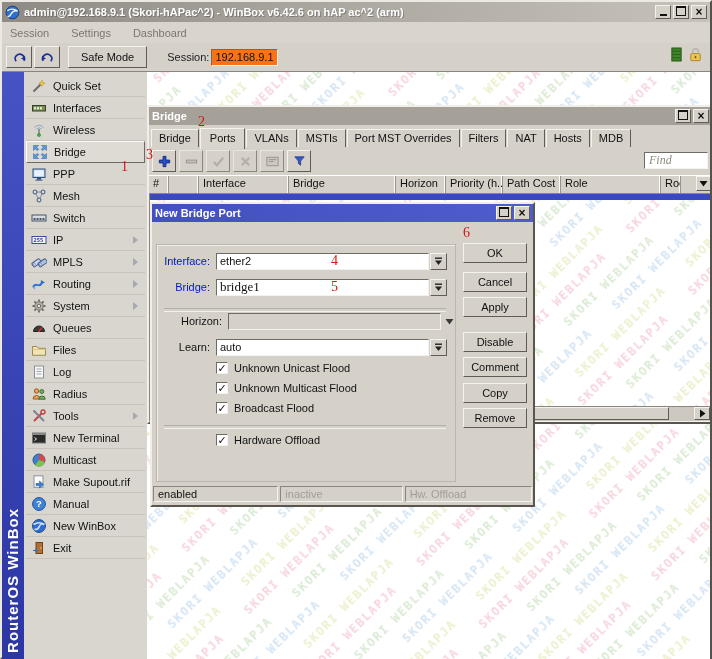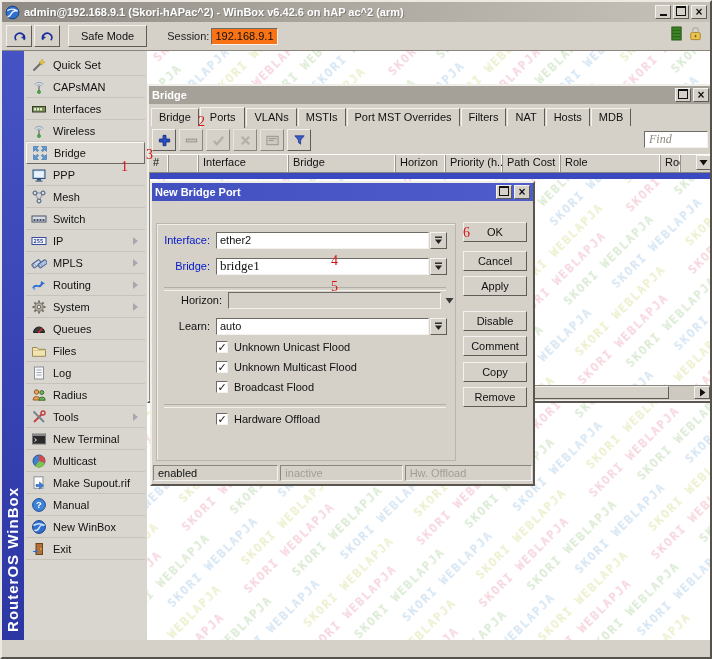--- a/index.html
+++ b/index.html
@@ -151,20 +151,25 @@
       <span class="win-btn">
           <span class="glyph-max"></span>
         </span>
       <span class="win-btn">
           <span class="glyph-x">×</span>
         </span>
     </span>
   </div>
 
   
+  <div class="menubar">
+    <span class="menu-item">Session</span>
+    <span class="menu-item">Settings</span>
+    <span class="menu-item">Dashboard</span>
+  </div>
 
   
   <div class="toolbar">
     <span class="tb-btn" id="undo-btn">
         <svg viewBox="0 0 16 16">
           <path d="M12.5 11.5 A5 4.5 0 1 0 4.5 12" fill="none" stroke="#1c2f9c" stroke-width="1.8"></path>
           <path d="M13.8 6 l0.4 5 -4.6 -1.6z" fill="#1c2f9c"></path>
         </svg>
       </span>
     <span class="tb-btn" id="redo-btn">
@@ -204,31 +209,20 @@
             <svg viewBox="0 0 16 16">
               <path d="M2.5 13.5 L9.5 6.5" stroke="#6b6b6b" stroke-width="2"></path>
               <path d="M11 2 l1 2.2 2.2 1 -2.2 1 -1 2.2 -1 -2.2 -2.2 -1 2.2 -1z" fill="#e7c63f" stroke="#b89a20" stroke-width=".5"></path>
             </svg>
           </span>
           <span class="sb-label">Quick Set</span>
         </div>
         <div class="sb-item">
           <span class="sb-icon">
             <svg viewBox="0 0 16 16">
-              <path d="M3.5 5.5 Q8 1 12.5 5.5" fill="none" stroke="#8fa8c8"></path>
-              <path d="M5.5 7 Q8 4.5 10.5 7" fill="none" stroke="#8fa8c8"></path>
-              <line x1="8" y1="7" x2="8" y2="13" stroke="#555"></line>
-              <circle cx="8" cy="13" r="1.6" fill="#3db13d" stroke="#1d7a1d" stroke-width=".5"></circle>
-            </svg>
-          </span>
-          <span class="sb-label">CAPsMAN</span>
-        </div>
-        <div class="sb-item">
-          <span class="sb-icon">
-            <svg viewBox="0 0 16 16">
               <rect x="1.5" y="5.5" width="13" height="5.5" fill="#7b8f55" stroke="#39402a"></rect>
               <rect x="3" y="7" width="2" height="2.5" fill="#dfe8d0"></rect>
               <rect x="6" y="7" width="2" height="2.5" fill="#dfe8d0"></rect>
               <rect x="9" y="7" width="2" height="2.5" fill="#dfe8d0"></rect>
             </svg>
           </span>
           <span class="sb-label">Interfaces</span>
         </div>
         <div class="sb-item">
           <span class="sb-icon">

